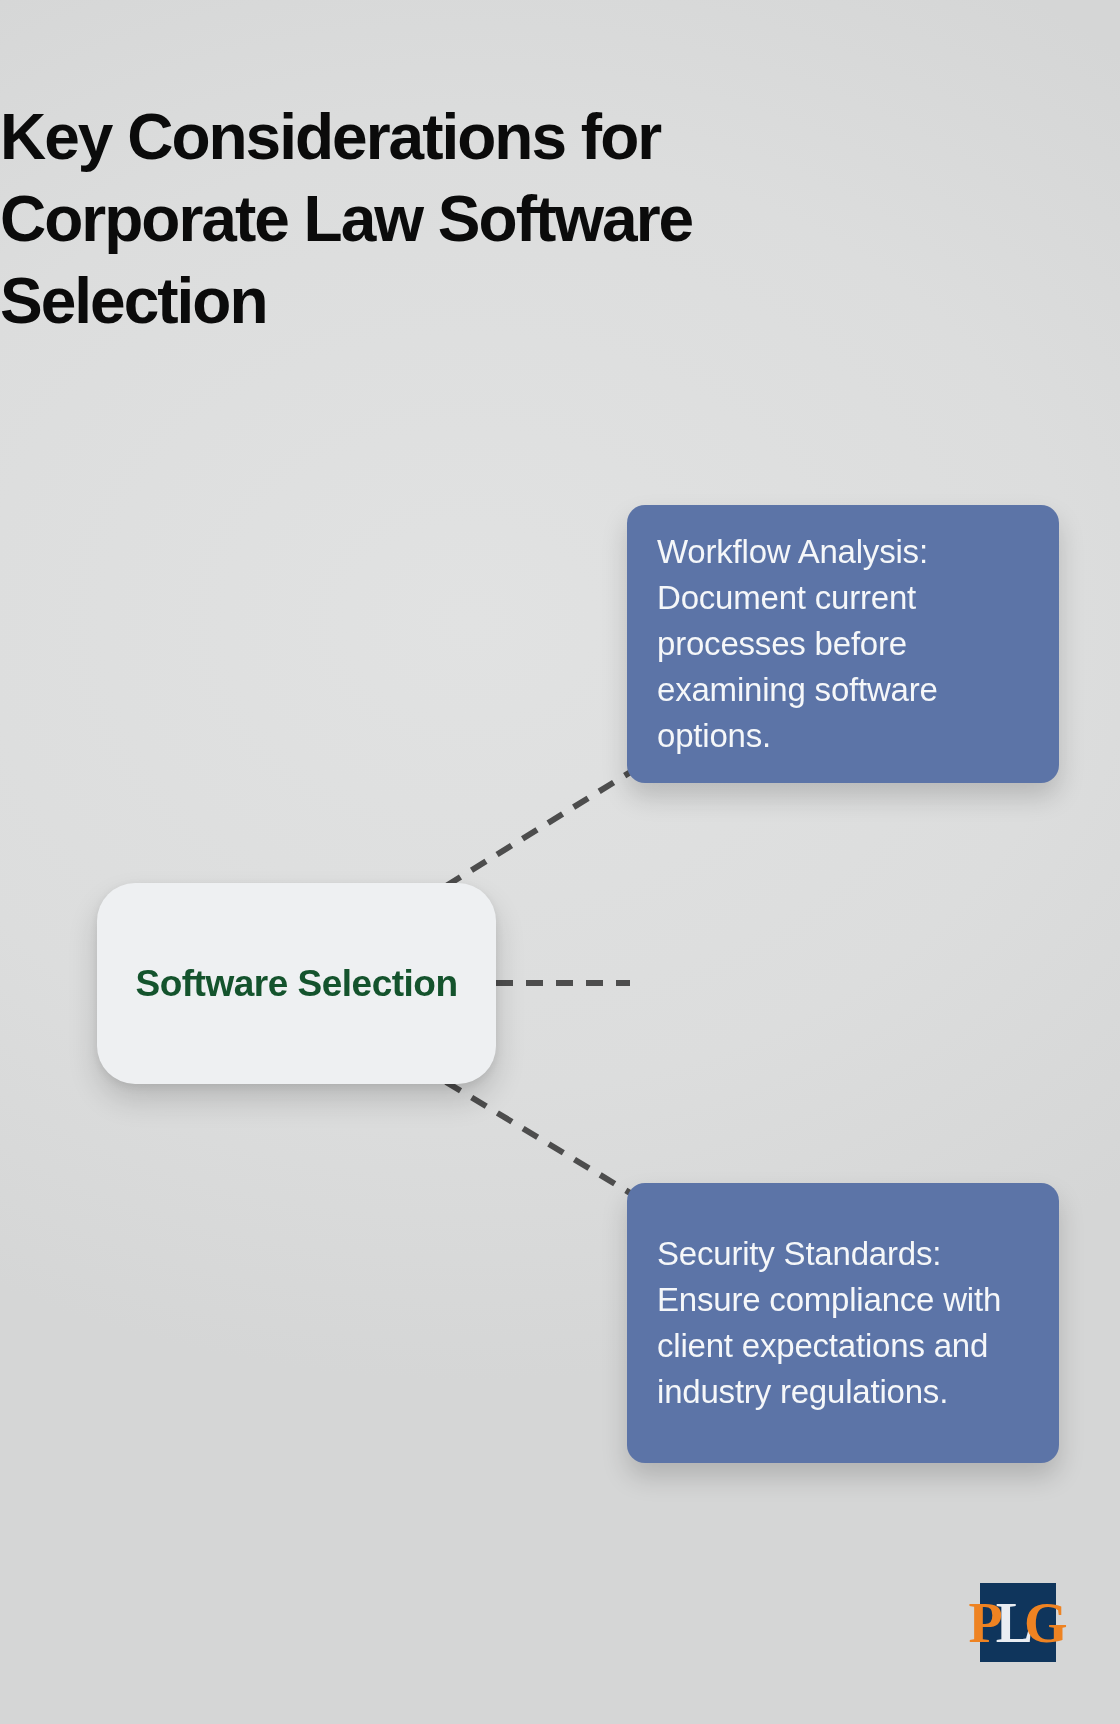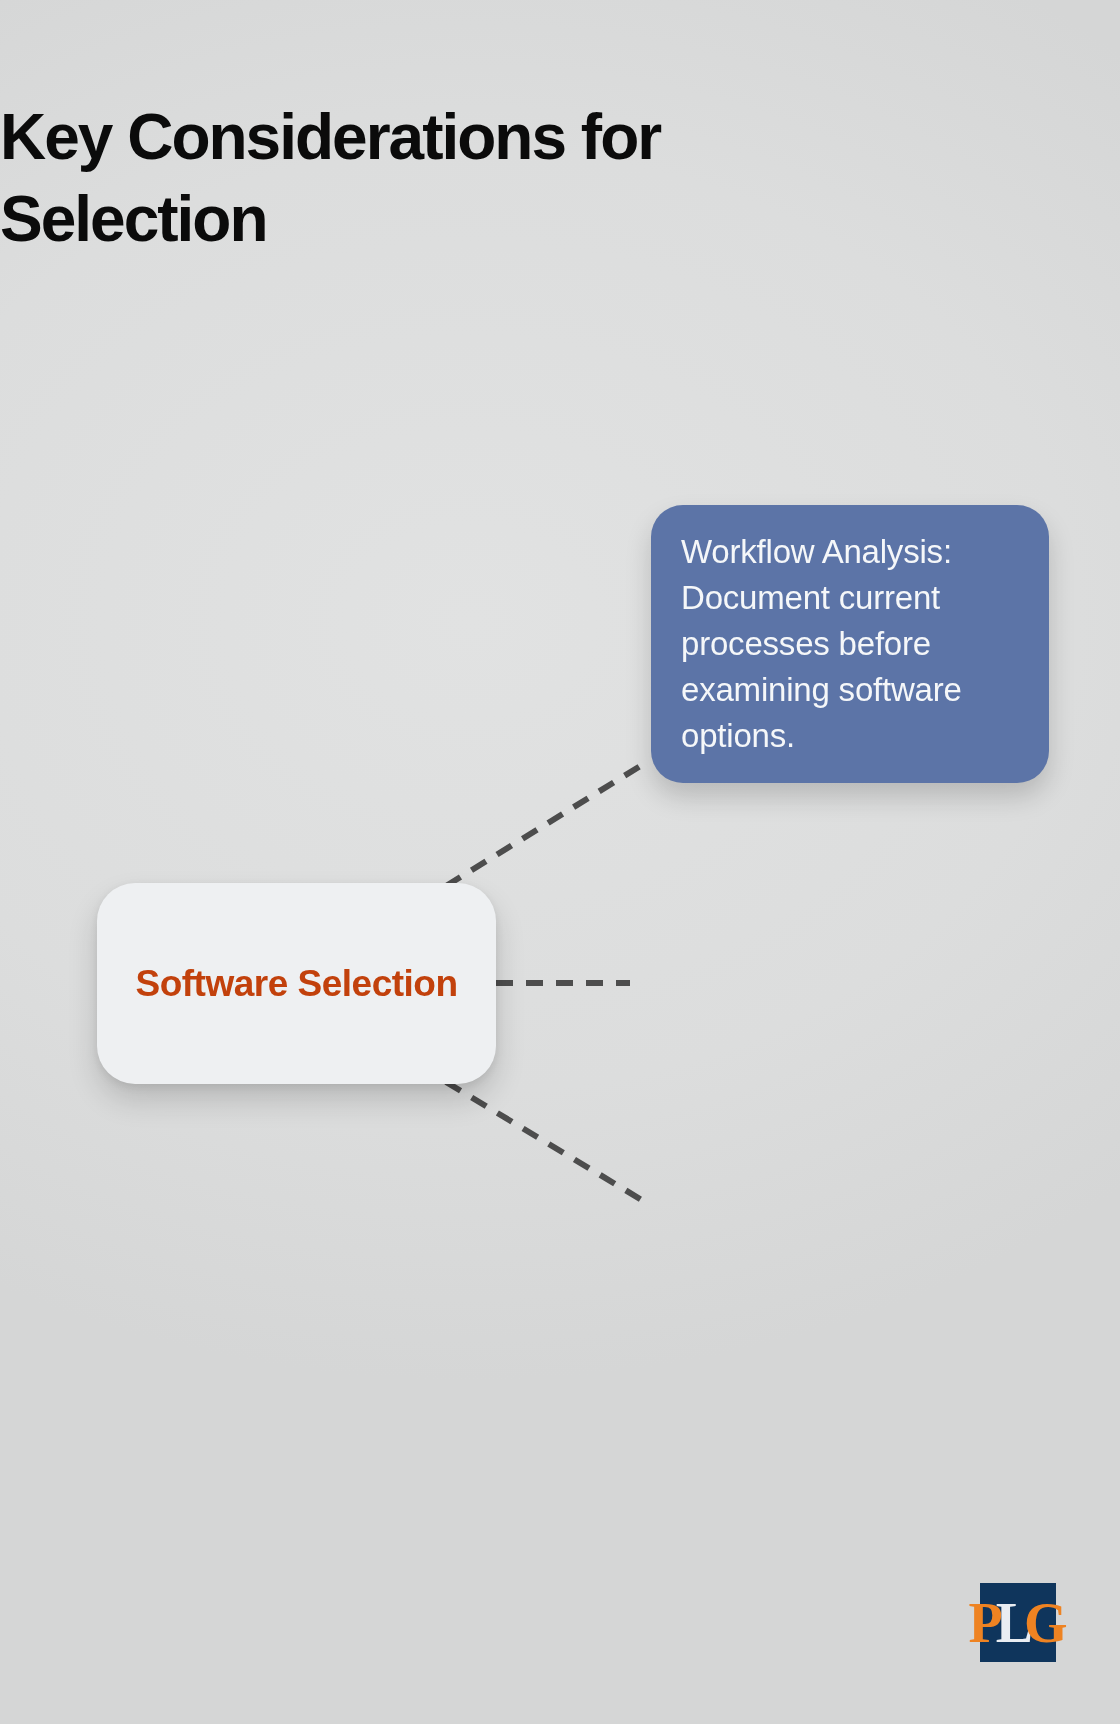--- a/index.html
+++ b/index.html
@@ -29,31 +29,31 @@
   }
   .connectors{position:absolute;top:0;left:0;z-index:1;}
   .node-center{
     position:absolute;z-index:2;
     left:97px;top:883px;width:399px;height:201px;
     background:var(--card-bg);border-radius:38px;
     box-shadow:0 16px 30px rgba(0,0,0,0.16), 0 3px 8px rgba(0,0,0,0.08);
     display:flex;align-items:center;justify-content:center;
   }
   .node-center .label{
-    font-size:37px;font-weight:bold;color:#c2410c;letter-spacing:-0.5px;
+    font-size:37px;font-weight:bold;color:#14532d;letter-spacing:-0.5px;
   }
   .card{
     position:absolute;z-index:2;
-    left:627px;width:398px;
-    background:var(--accent);border-radius:32px;
+    left:627px;width:432px;
+    background:var(--accent);border-radius:18px;
     box-shadow:0 14px 26px rgba(0,0,0,0.17);
     color:var(--card-text);
     font-size:33px;line-height:46px;letter-spacing:-0.2px;
     display:flex;align-items:center;
-    box-sizing:border-box;padding:24px 28px 24px 30px;margin-left:24px;
+    box-sizing:border-box;padding:24px 28px 24px 30px;
   }
   .card-1{top:505px;height:278px;}
   .card-2{top:843px;height:280px;}
   .card-3{top:1183px;height:280px;}
   .logo{
     position:absolute;z-index:2;
     left:980px;top:1583px;width:76px;height:79px;
     background:var(--logo-navy);
     display:flex;align-items:center;justify-content:center;
     font-family:"Liberation Serif","DejaVu Serif",serif;font-weight:bold;
@@ -64,38 +64,42 @@
   .logo .letter-l{color:var(--logo-silver);margin-left:-7px;}
   .logo .letter-g{color:var(--logo-orange);margin-left:-9px;}
 </style>
 </head>
 <body>
 
 <div class="canvas">
 
   <h1 class="title">
     <div>Key Considerations for</div>
+    <div>Corporate Law Software</div>
     <div>Selection</div>
   </h1>
 
   <svg class="connectors" width="1120" height="1724" viewBox="0 0 1120 1724">
     <line x1="446" y1="886" x2="650" y2="760" stroke="var(--connector)" stroke-width="6" stroke-dasharray="17 13"></line>
     <line x1="496" y1="983" x2="630" y2="983" stroke="var(--connector)" stroke-width="6" stroke-dasharray="17 13"></line>
     <line x1="446" y1="1082" x2="650" y2="1205" stroke="var(--connector)" stroke-width="6" stroke-dasharray="17 13"></line>
   </svg>
 
   <div class="node-center">
     <span class="label">Software Selection</span>
   </div>
 
   <div class="card card-1">
     <span>Workflow Analysis: Document current processes before examining software options.</span>
   </div>
 
 
+  <div class="card card-3">
+    <span>Security Standards: Ensure compliance with client expectations and industry regulations.</span>
+  </div>
 
   <div class="logo">
     <span class="letter-p">P</span>
     <span class="letter-l">L</span>
     <span class="letter-g">G</span>
   </div>
 
 </div>
 
 </body></html>

